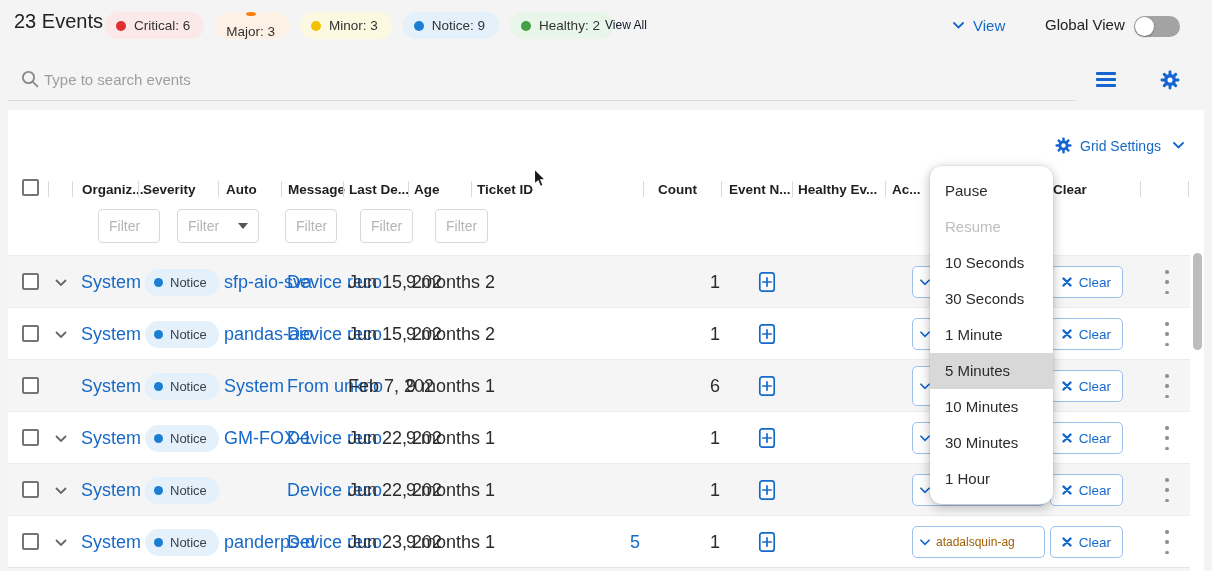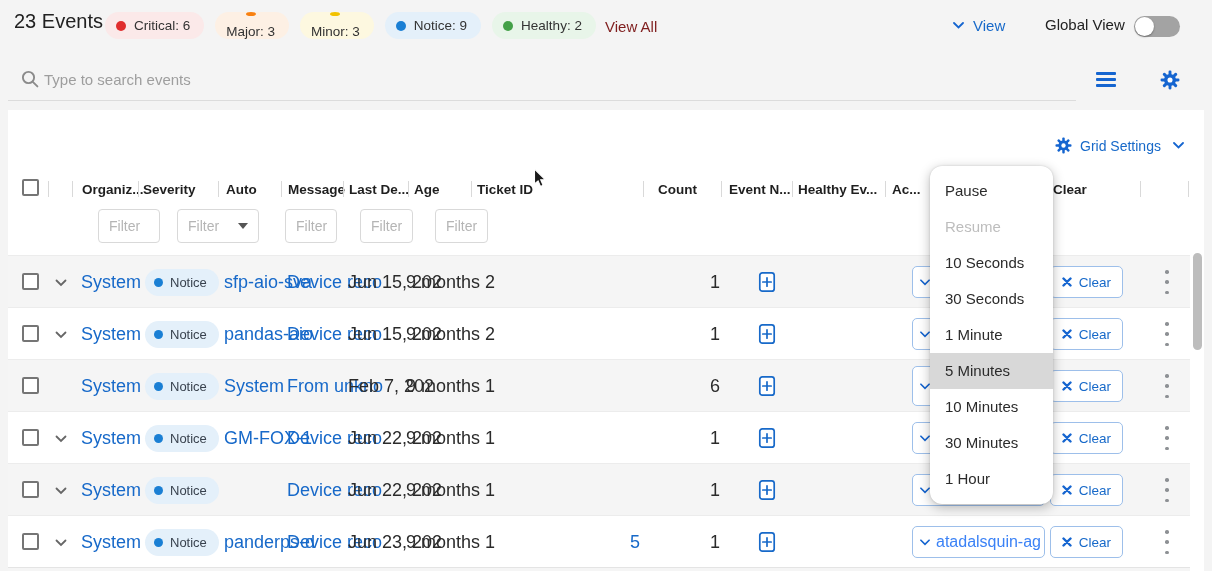--- a/index.html
+++ b/index.html
@@ -12,24 +12,24 @@
   #page { position:absolute; inset:0; }
 
   
   .title { position:absolute; left:14px; top:10px; font-size:20px; color:#212121; }
   .badges { position:absolute; left:105px; top:12px; display:flex; gap:11px; }
   .badge { display:flex; align-items:center; gap:8px; height:27px; border-radius:14px;
            padding:0 14px 0 11px; font-size:13.5px; color:#333; white-space:nowrap; }
   .badge .dot { width:10px; height:10px; border-radius:50%; }
   .b-critical { background:#fbe9e9; } .b-critical .dot{ background:#e02d2d; }
   .b-major    { background:#fdf0e4;flex-direction:column; } .b-major .dot{ background:#f88010; }
-  .b-minor    { background:#fdf8e0;flex-direction:column; } .b-minor .dot{ background:#f2c200; }
+  .b-minor    { background:#fdf8e0; } .b-minor .dot{ background:#f2c200; }
   .b-notice   { background:#e4f0fa; } .b-notice .dot{ background:#1a7fd4; }
   .b-healthy  { background:#e8f5e9; } .b-healthy .dot{ background:#43a047; }
-  .viewall { position:absolute; left:605px; top:18px; font-size:15px; color:#7f1d1d; cursor:pointer; }
+  .viewall { position:absolute; left:605px; top:18px; font-size:12px; color:#0f172a; cursor:pointer; }
   .view-dd { position:absolute; left:953px; top:17px; display:flex; align-items:center; gap:9px;
              font-size:15px; color:#1769c9; cursor:pointer; }
   .gview-label { position:absolute; left:1045px; top:16px; font-size:15px; color:#222; }
   .toggle { position:absolute; left:1134px; top:16px; width:46px; height:21px; border-radius:11px;
             background:#a3a3a3; cursor:pointer; }
   .toggle .knob { position:absolute; left:1px; top:1px; width:19px; height:19px; border-radius:50%;
                   background:#fff; box-shadow:0 1px 2px rgba(0,0,0,.35); }
 
   
   .search-icon { position:absolute; left:21px; top:70px; }
@@ -82,21 +82,21 @@
   .c-date { left:340px; } .c-age { left:398px; }
   .c-ticket { left:552px; width:80px; text-align:right; }
   .c-count  { left:632px; width:80px; text-align:right; }
   .pill { position:absolute; left:137px; top:13px; height:27px; border-radius:14px; background:#e4f0fa;
           display:flex; align-items:center; gap:7px; padding:0 12px 0 9px; }
   .pill .dot { width:9px; height:9px; border-radius:50%; background:#1a7fd4; }
   .pill em { font-style:normal; font-size:13px; color:#39424e; }
   .ticket-icon { position:absolute; left:749px; top:15px; cursor:pointer; }
   .ack-btn { position:absolute; left:904px; top:10px; width:133px; height:32px; border:1px solid #9dbfea;
              border-radius:5px; background:#fff; display:flex; align-items:center; gap:6px;
-             padding-left:7px; font-size:16px; color:#3b82f6; cursor:pointer; z-index:4;
+             padding-left:7px; font-size:12px; color:#a16207; cursor:pointer; z-index:4;
              font-family:"Liberation Sans",sans-serif; white-space:nowrap; overflow:hidden; }
   .clear-btn { position:absolute; left:1042px; top:10px; width:73px; height:32px; border:1px solid #9dbfea;
                border-radius:5px; background:#fff; display:flex; align-items:center; justify-content:center;
                gap:7px; font-size:13.5px; color:#1769c9; cursor:pointer; z-index:5;
                font-family:"Liberation Sans",sans-serif; }
   .kebab { position:absolute; left:1152px; top:14px; width:14px; height:24px; cursor:pointer;
            display:flex; flex-direction:column; align-items:center; justify-content:space-between; }
   .kebab i { width:3.5px; height:3.5px; border-radius:50%; background:#8d9094; }
   .row7 { position:absolute; left:8px; top:567px; width:1182px; height:4px; background:#f5f5f5;
           border-top:1px solid #e4e4e4; }

